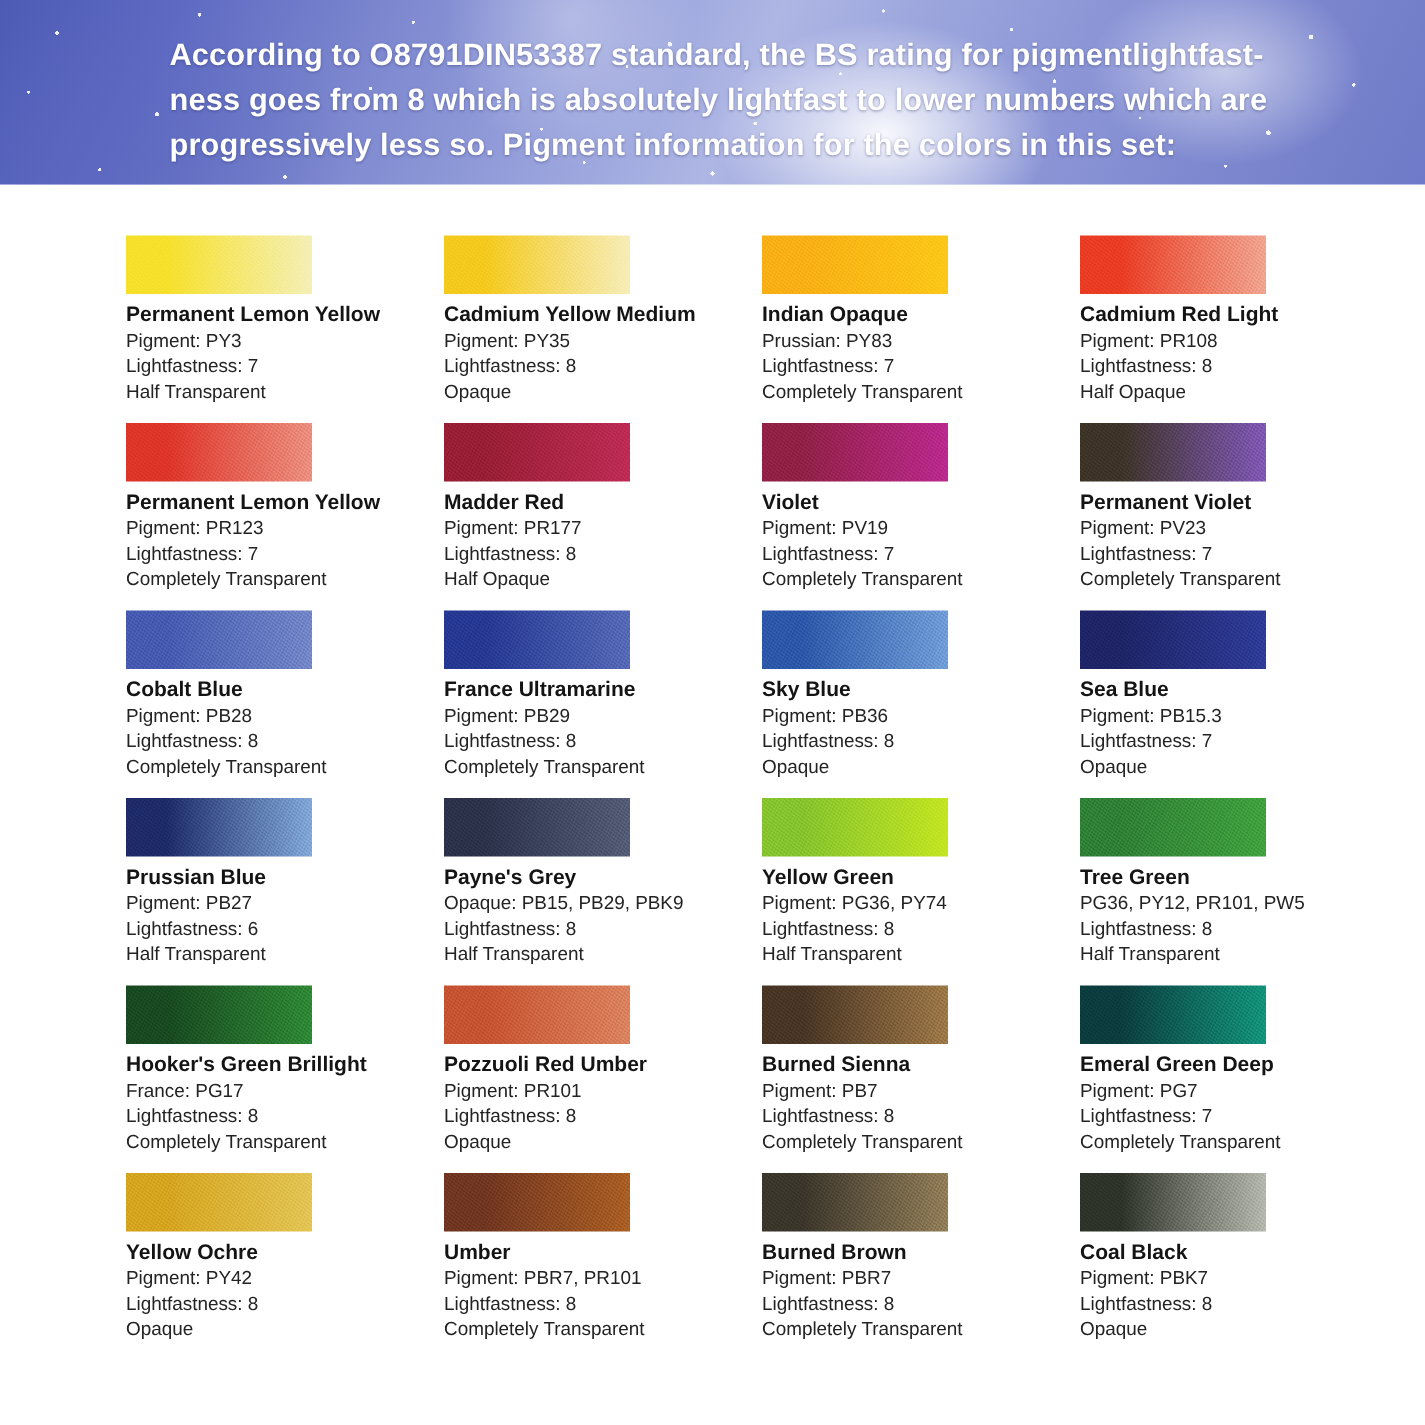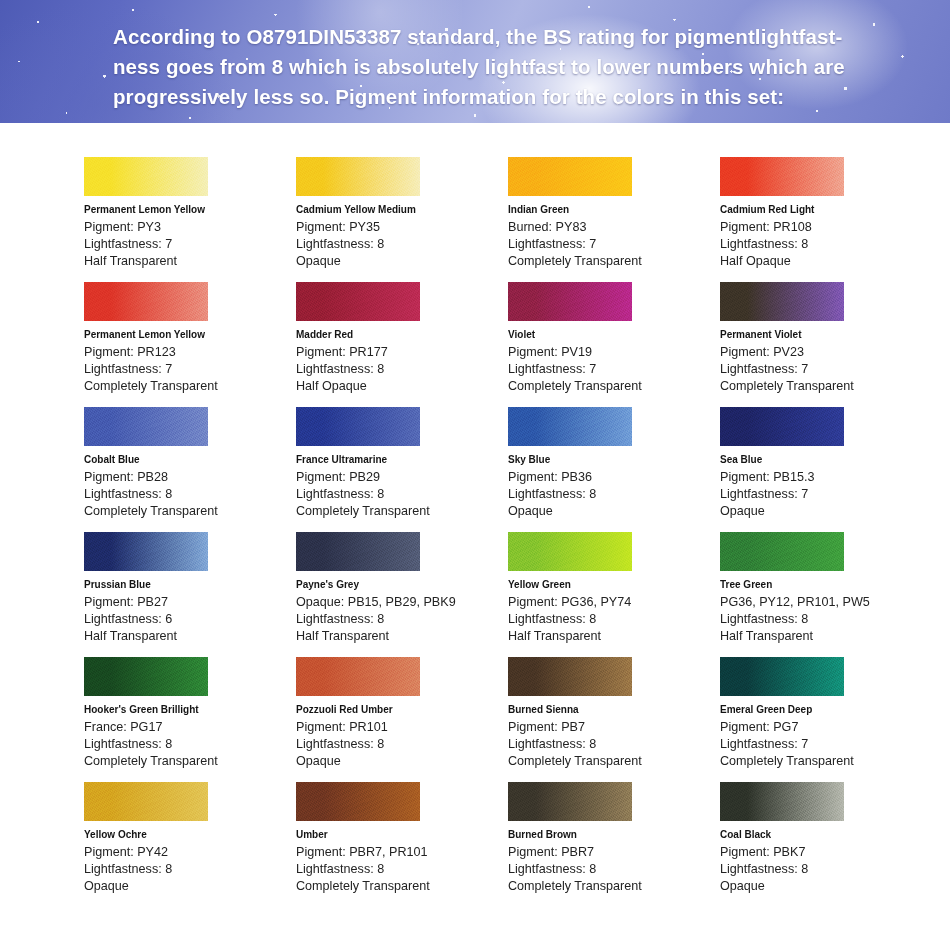--- a/index.html
+++ b/index.html
@@ -111,21 +111,21 @@
     position: absolute; inset: 0;
     background-image:
       repeating-linear-gradient(37deg, rgba(255,255,255,0.13) 0px, rgba(255,255,255,0.13) 1px, rgba(0,0,0,0.07) 1px, rgba(0,0,0,0.07) 2px),
       repeating-linear-gradient(117deg, rgba(255,255,255,0.10) 0px, rgba(255,255,255,0.10) 1px, rgba(0,0,0,0.06) 1px, rgba(0,0,0,0.06) 2px);
     opacity: 0.55;
     mix-blend-mode: overlay;
     pointer-events: none;
   }
 
   .pname {
-    font-size: 10px;
+    font-size: 14px;
     font-weight: 700;
     color: #141414;
     line-height: 17px;
     margin-bottom: 1px;
     white-space: nowrap;
   }
   .pline {
     font-size: 12.6px;
     font-weight: 400;
     color: #232323;
@@ -160,22 +160,22 @@
         </div>
         <div class="pname">Cadmium Yellow Medium</div>
         <div class="pline">Pigment: PY35</div>
         <div class="pline">Lightfastness: 8</div>
         <div class="pline">Opaque</div>
       </div>
       <div class="card">
         <div class="swatch" style="background: linear-gradient(90deg, rgb(248, 173, 20) 0%, rgb(248, 173, 20) 22%, rgb(251, 198, 23) 100%);">
           <div class="grain"></div>
         </div>
-        <div class="pname">Indian Green</div>
-        <div class="pline">Burned: PY83</div>
+        <div class="pname">Indian Opaque</div>
+        <div class="pline">Prussian: PY83</div>
         <div class="pline">Lightfastness: 7</div>
         <div class="pline">Completely Transparent</div>
       </div>
       <div class="card">
         <div class="swatch" style="background: linear-gradient(90deg, rgb(233, 58, 34) 0%, rgb(233, 58, 34) 22%, rgb(240, 162, 141) 100%);">
           <div class="grain"></div>
         </div>
         <div class="pname">Cadmium Red Light</div>
         <div class="pline">Pigment: PR108</div>
         <div class="pline">Lightfastness: 8</div>

